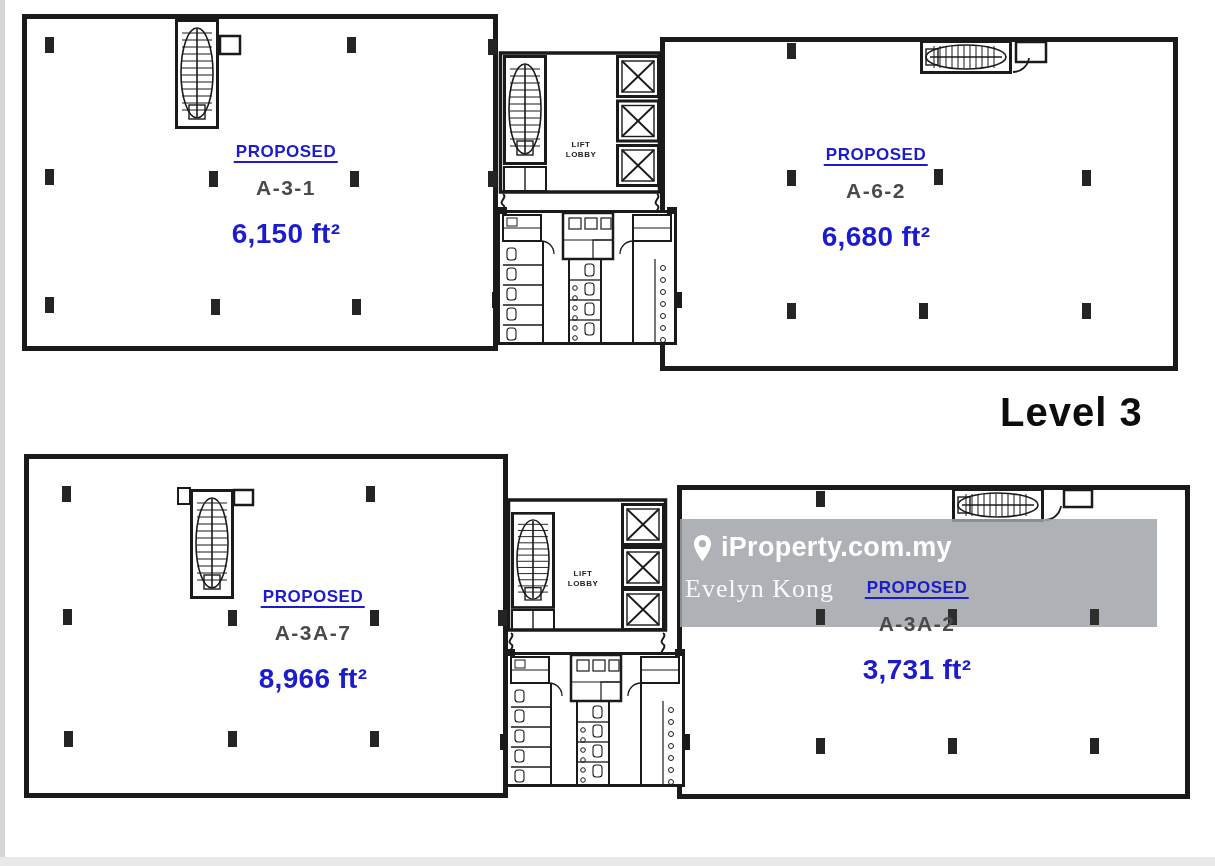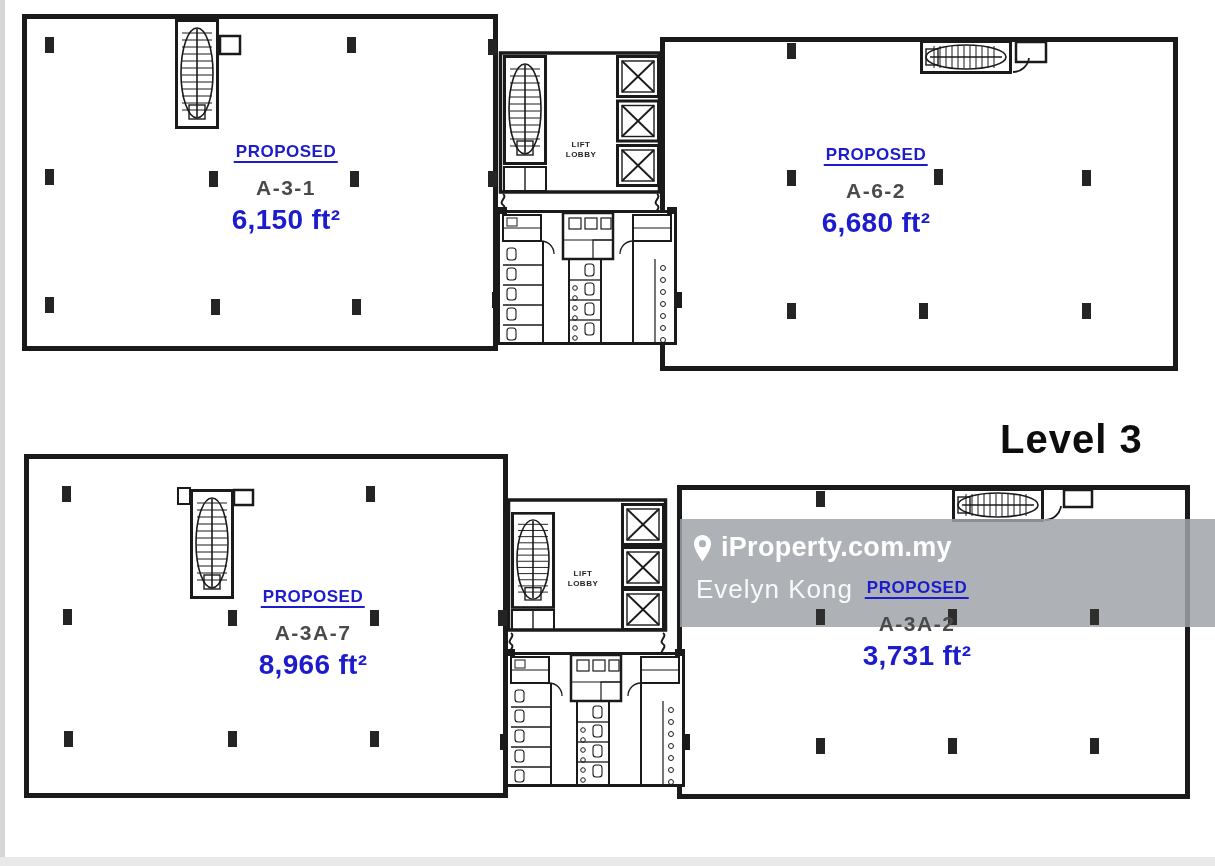--- a/index.html
+++ b/index.html
@@ -2,34 +2,34 @@
 <html><head>
 <meta charset="utf-8">
 <style>
   html,body{margin:0;padding:0;background:#ffffff;}
   .canvas{position:relative;width:1215px;height:866px;background:#ffffff;overflow:hidden;
           font-family:"Liberation Sans", sans-serif;}
   .plan-svg{position:absolute;left:0;top:0;z-index:1;}
   .edge-strip-left{position:absolute;left:0;top:0;width:5px;height:866px;background:#d6d6d6;z-index:1;}
   .edge-strip-bottom{position:absolute;left:0;top:857px;width:1215px;height:9px;background:#e9e9e9;z-index:1;}
 
-  .wm{position:absolute;left:680px;top:519px;width:535px;height:108px;
+  .wm{position:absolute;left:680px;top:519px;width:477px;height:108px;
       background:rgba(160,165,170,0.85);z-index:2;}
   .wm-brand{display:flex;align-items:center;gap:9px;padding:13px 0 0 13px;
             color:#ffffff;font-size:27px;font-weight:bold;letter-spacing:.3px;}
-  .wm-agent{padding:11px 0 0 16px;color:rgba(255,255,255,0.92);font-size:26px;
-            font-weight:normal;letter-spacing:1px;}
+  .wm-agent{padding:11px 0 0 5px;color:rgba(255,255,255,0.92);font-size:26px;
+            font-weight:normal;letter-spacing:1px;font-family:Liberation Serif, serif;}
 
   .overlay-svg{position:absolute;left:0;top:0;z-index:3;pointer-events:none;}
 
   .unit-label{position:absolute;text-align:center;z-index:4;transform:translateX(-50%);line-height:1.05;}
   .status{display:inline-block;font-size:17px;font-weight:bold;color:#1c1ccd;
           border-bottom:2.5px solid #1c1ccd;padding:0 2px 0;letter-spacing:.5px;}
   .uname{font-size:21px;font-weight:bold;color:#4a4a4a;letter-spacing:1.5px;margin-top:14px;}
-  .uarea{font-size:28px;font-weight:bold;color:#1c1ccd;margin-top:6px;letter-spacing:.3px;text-align:center;}
+  .uarea{font-size:28px;font-weight:bold;color:#1c1ccd;margin-top:20px;letter-spacing:.3px;text-align:center;}
 
   .level-label{position:absolute;font-size:40px;font-weight:bold;color:#0d0d0d;
                letter-spacing:1px;z-index:4;}
 </style>
 </head>
 <body>
 
 <div class="canvas">
 
   <div class="edge-strip-left"></div>
@@ -258,16 +258,16 @@
     <span class="status">PROPOSED</span>
     <div class="uname">A-3A-7</div>
     <div class="uarea">8,966 ft²</div>
   </div>
   <div class="unit-label" style="left:917px;top:579px;">
     <span class="status">PROPOSED</span>
     <div class="uname">A-3A-2</div>
     <div class="uarea">3,731 ft²</div>
   </div>
 
-  <div class="level-label" style="left:1000px;top:390px;margin-top:27px;">Level 3</div>
+  <div class="level-label" style="left:1000px;top:390px;">Level 3</div>
 
   <div class="edge-strip-bottom"></div>
 </div>
 
 </body></html>

